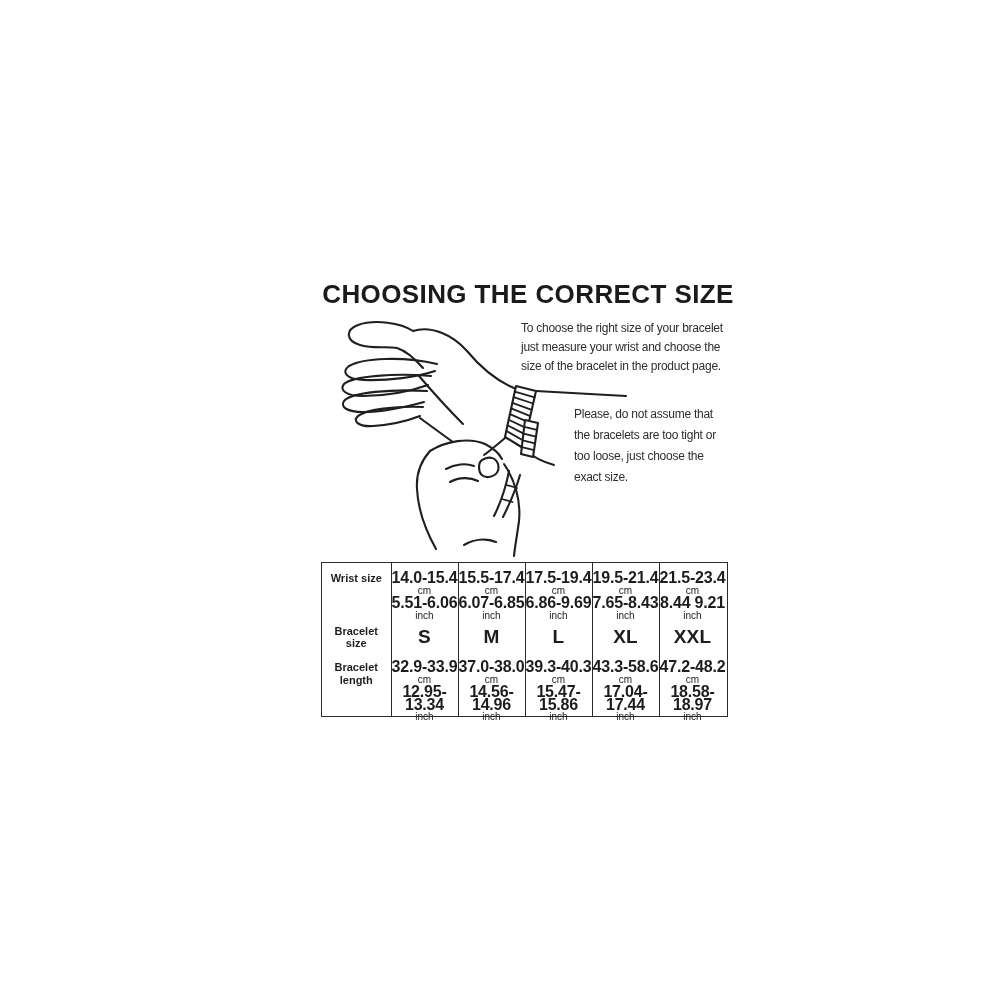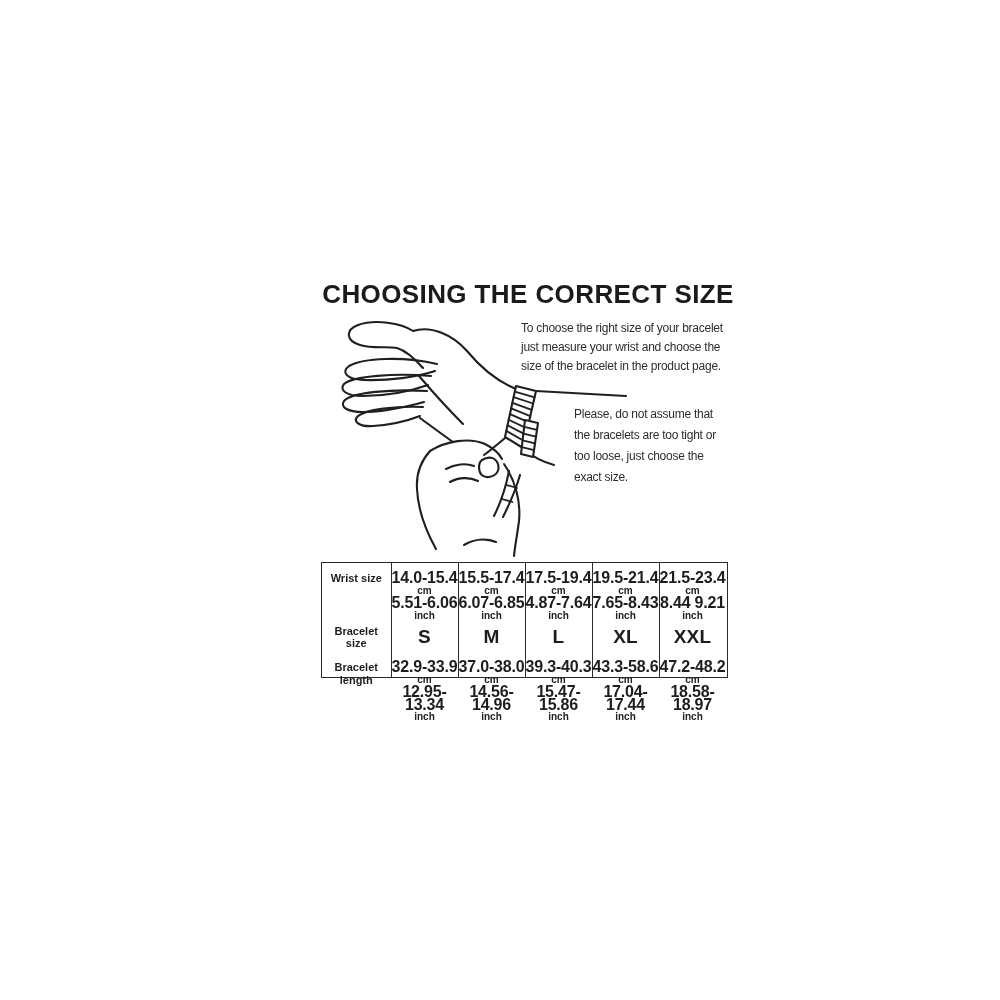--- a/index.html
+++ b/index.html
@@ -17,30 +17,30 @@
     letter-spacing:0.4px; color:#1b1b1b;
   }
   .para { position:absolute; font-size:12px; letter-spacing:-0.25px; color:#2d2d2d; }
   .para .ln { display:block; }
   .intro { left:493px; top:319px; line-height:19px; }
   .note  { left:546px; top:404px; line-height:21px; }
   .illus { position:absolute; left:305px; top:318px; width:300px; height:240px; }
   .illus svg { display:block; width:100%; height:100%; }
 
   .sizes-table {
-    position:absolute; left:293px; top:562px; width:407px; height:116px;
+    position:absolute; left:293px; top:562px; width:407px; height:155px;
     border:1.5px solid #2a2a2a; display:flex; background:#fff;
   }
   .col { flex:0 0 67px; border-left:1.5px solid #2a2a2a; text-align:center; }
   .label-col { flex:0 0 68.5px; border-left:none; }
   .cell.r1 { height:58px; padding-top:9px; }
   .cell.r2 { height:32px; display:flex; align-items:center; justify-content:center; }
   .cell.r3 { padding-top:8px; }
   .num  { font-size:16px; font-weight:700; line-height:12.5px; letter-spacing:-0.2px; }
-  .unit { font-size:10px; font-weight:700; line-height:12.5px; color:#222; }
+  .unit { font-size:10px; font-weight:400; line-height:12.5px; color:#222; }
   .size-letter { font-size:19px; font-weight:700; letter-spacing:0.2px; }
   .row-label { font-size:11px; font-weight:700; line-height:12.5px; padding:0 6px; }
   .label-col .cell.r2 { align-items:center; }
 </style>
 </head>
 <body>
 
 <div class="canvas">
 
   <div class="page-title">CHOOSING THE CORRECT SIZE</div>
@@ -161,21 +161,21 @@
         <div class="unit">cm</div>
         <div class="num">14.56-14.96</div>
         <div class="unit">inch</div>
       </div>
     </div>
 
     <div class="col">
       <div class="cell r1">
         <div class="num">17.5-19.4</div>
         <div class="unit">cm</div>
-        <div class="num">4.87-7.64</div>
+        <div class="num">6.86-9.69</div>
         <div class="unit">inch</div>
       </div>
       <div class="cell r2">
           <div class="size-letter">L</div>
         </div>
       <div class="cell r3">
         <div class="num">39.3-40.3</div>
         <div class="unit">cm</div>
         <div class="num">15.47-15.86</div>
         <div class="unit">inch</div>

